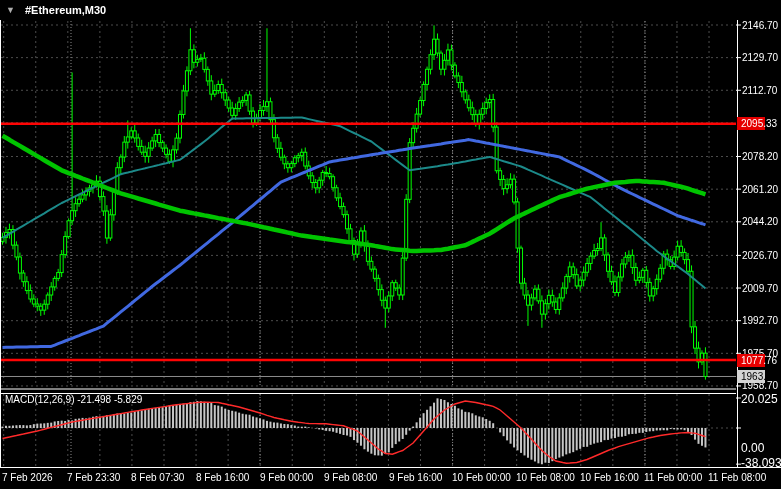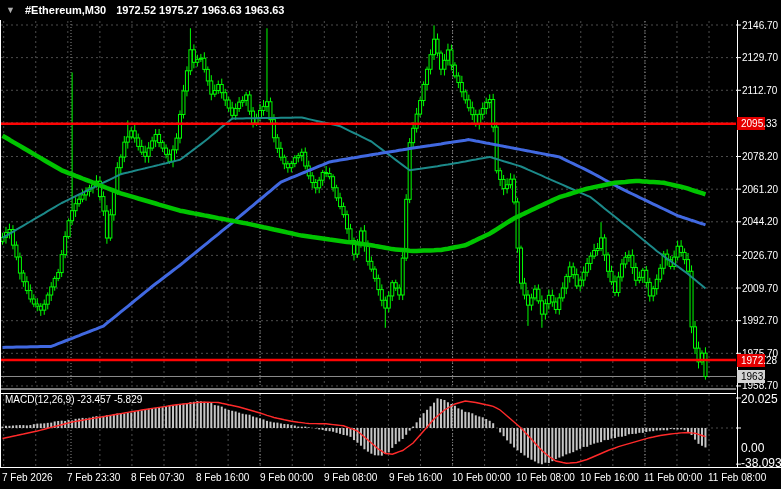--- a/index.html
+++ b/index.html
@@ -765,28 +765,27 @@
         <text x="516" y="481" fill="#ffffff" font-size="10" font-family="Liberation Sans, sans-serif">10 Feb 08:00</text>
         <text x="580" y="481" fill="#ffffff" font-size="10" font-family="Liberation Sans, sans-serif">10 Feb 16:00</text>
         <text x="644" y="481" fill="#ffffff" font-size="10" font-family="Liberation Sans, sans-serif">11 Feb 00:00</text>
         <text x="708" y="481" fill="#ffffff" font-size="10" font-family="Liberation Sans, sans-serif">11 Feb 08:00</text>
       </g>
     </svg>
 
   <div class="titlebar">
     <span class="tri">▼</span>
     <span>#Ethereum,M30</span>
-    <span>1972.52 1975.27 1963.63 1963.63</span>
   </div>
 
-  <div class="macdlabel">MACD(12,26,9) -23.457 -5.829</div>
+  <div class="macdlabel">MACD(12,26,9) -21.498 -5.829</div>
 
   <div class="axis-strip price-strip"></div>
   <div class="axis-strip time-strip"></div>
 
   <div class="badge red b-r1">2095.33</div>
-  <div class="badge red b-r2">1972.28</div>
+  <div class="badge red b-r2">1077.76</div>
   <div class="badge cur b-cur">1963.63</div>
 
   <div class="mscale ms-max">20.025</div>
   <div class="mscale ms-zero">0.00</div>
   <div class="mscale ms-min">-38.093</div>
 </div>
 
 </body></html>

